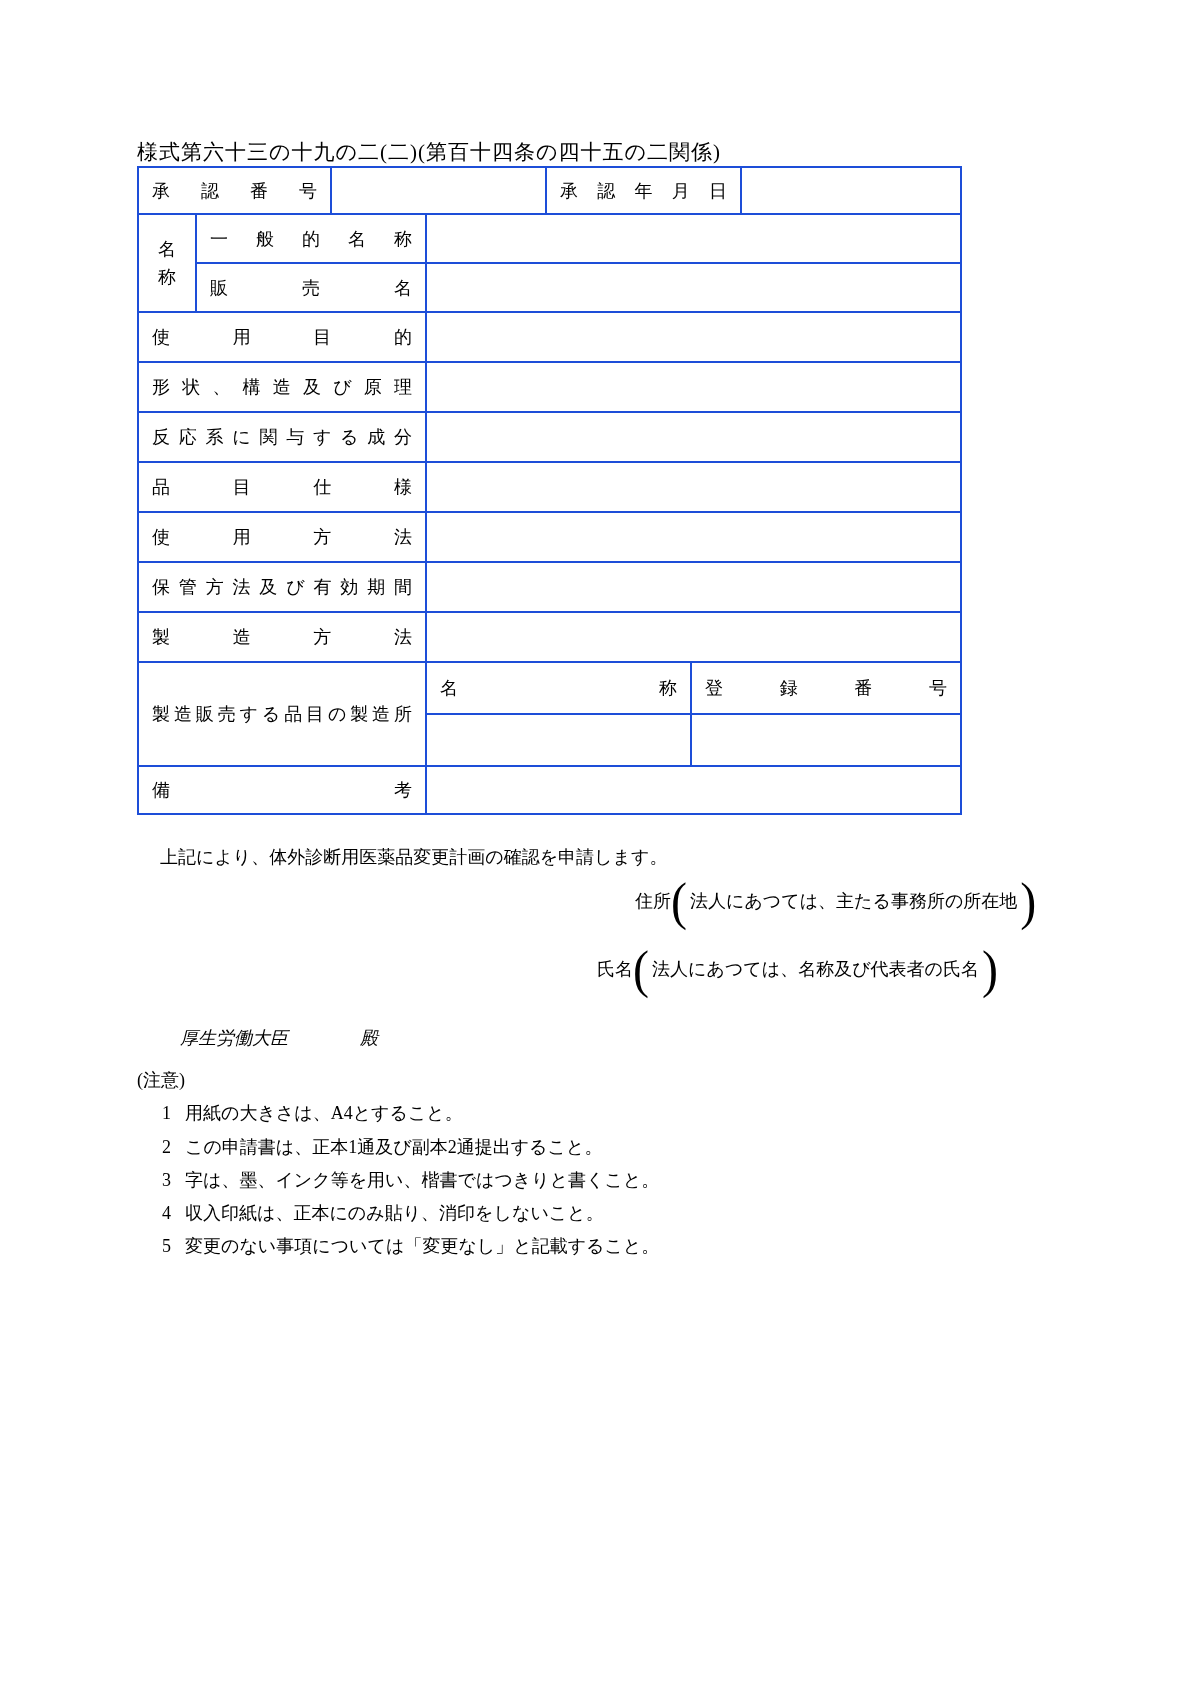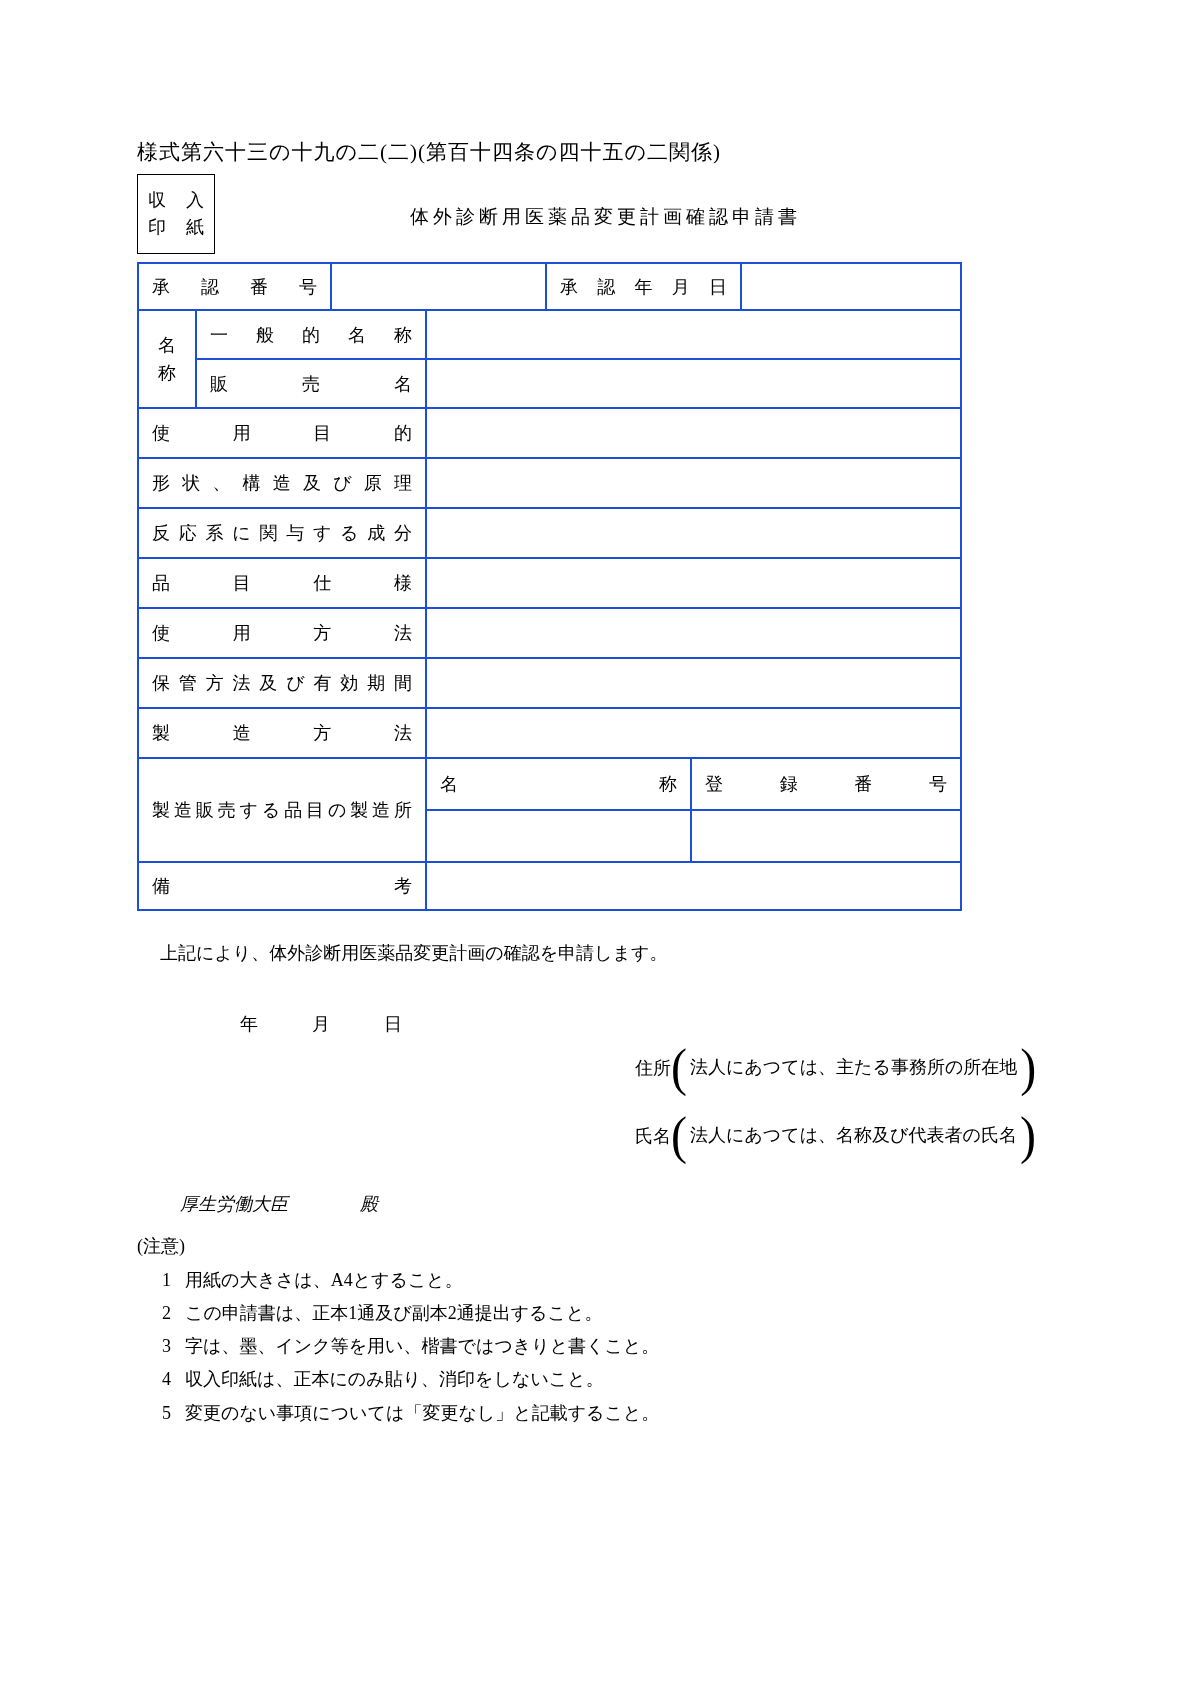--- a/index.html
+++ b/index.html
@@ -43,21 +43,21 @@
   .vert {
     width: 1.15em; margin: 0 auto;
     word-break: break-all; text-align: center; line-height: 1.6;
   }
 
   .declaration { margin-top: 30px; margin-left: 23px; }
   .date-line { margin-top: 46px; margin-left: 103px; }
 
   .sign-block { margin-top: 8px; margin-left: 498px; }
   .sign-row { display: flex; align-items: center; }
-  .sign-row + .sign-row { margin-top: 20px; }
+  .sign-row + .sign-row { margin-top: 20px; justify-content: center; }
   .sign-label { white-space: nowrap; }
   .big-paren {
     font-size: 48px; line-height: 1; font-weight: 400;
     transform: scaleY(1.08); flex-shrink: 0;
   }
   .note-lines { display: flex; flex-direction: row; padding: 0 3px; }
   .note-lines span { white-space: nowrap; line-height: 1.4; }
 
   .minister-line { margin-top: 32px; margin-left: 43px; font-style: italic; }
 
@@ -67,27 +67,20 @@
   .note-num { width: 34px; text-align: right; margin-right: 14px; flex-shrink: 0; }
   .note-text { white-space: nowrap; }
 </style>
 </head>
 <body>
 
 <div class="page">
 
   <div class="form-number">様式第六十三の十九の二(二)(第百十四条の四十五の二関係)</div>
 
-  <div class="stamp-row">
-    <div class="stamp-box">
-      <div class="stamp-line">収 入</div>
-      <div class="stamp-line">印 紙</div>
-    </div>
-    <div class="doc-title">体外診断用医薬品変更計画確認申請書</div>
-  </div>
 
   <table class="form-table">
     <colgroup>
       <col style="width:58px">
         <col style="width:135px">
         <col style="width:95px">
       <col style="width:120px">
         <col style="width:145px">
         <col style="width:50px">
         <col style="width:220px">
@@ -149,21 +142,20 @@
       </tr>
       <tr style="height:48px">
         <td colspan="3" class="lbl">備 考</td>
         <td colspan="4"></td>
       </tr>
     </tbody>
   </table>
 
   <div class="declaration">上記により、体外診断用医薬品変更計画の確認を申請します。</div>
 
-  <div class="date-line">年　　　月　　　日</div>
 
   <div class="sign-block">
     <div class="sign-row">
       <span class="sign-label">住所</span>
       <span class="big-paren">(</span>
       <span class="note-lines">
         <span>法人にあつては、主</span>
         <span>たる事務所の所在地</span>
       </span>
       <span class="big-paren">)</span>

